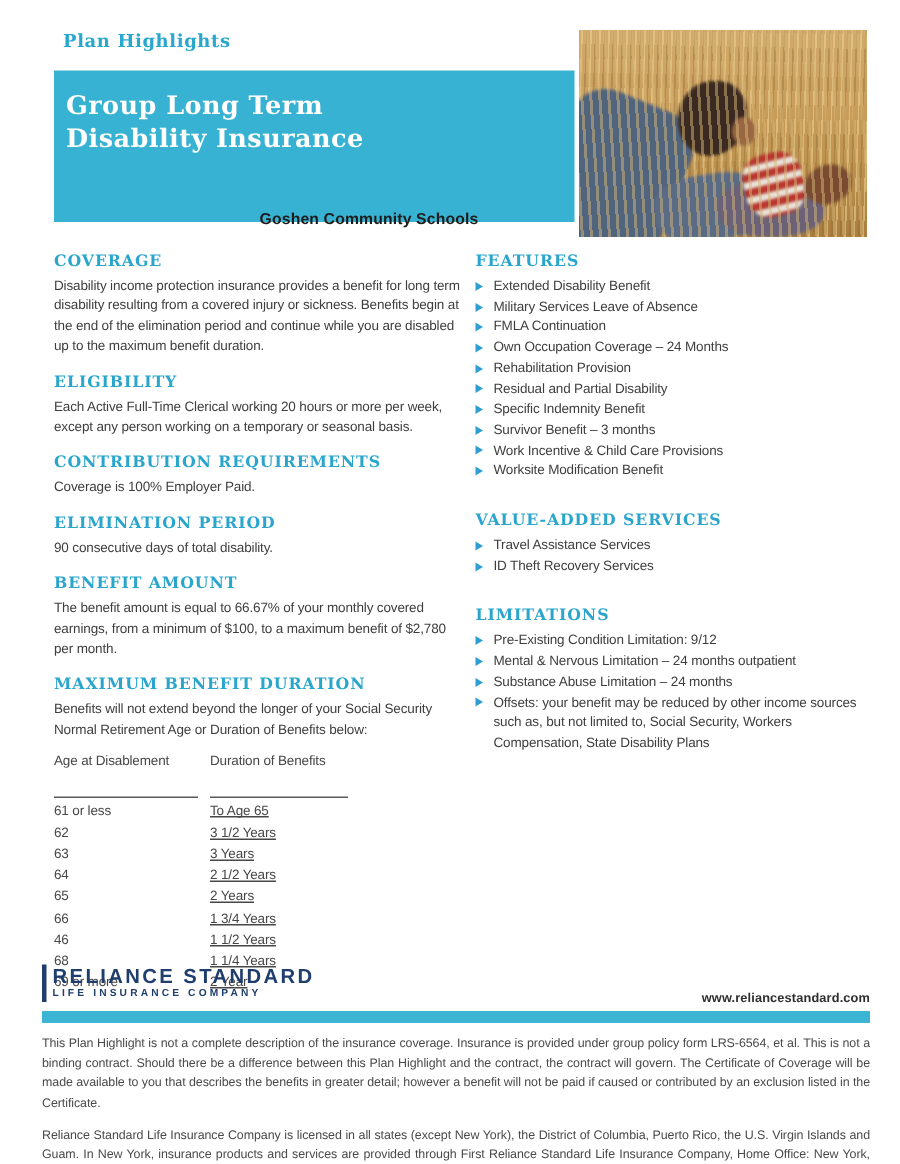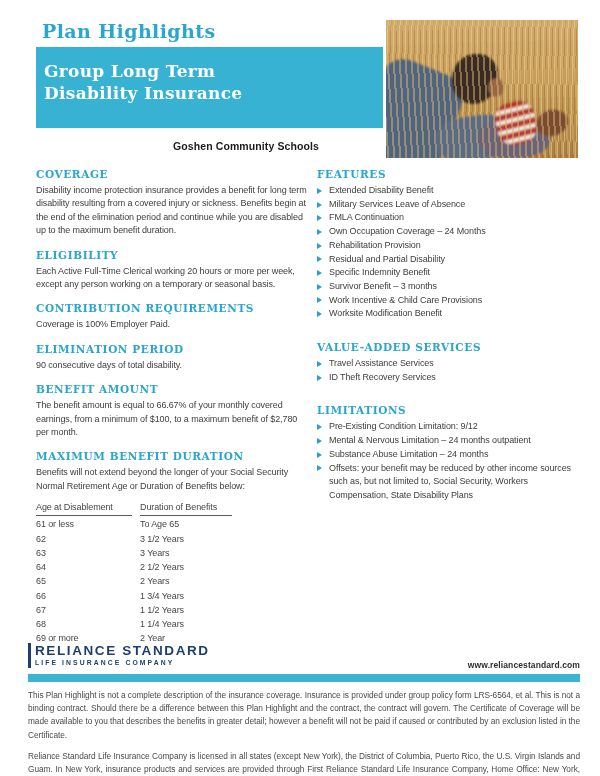--- a/index.html
+++ b/index.html
@@ -7,24 +7,24 @@
   .page {
     position:relative; width:600px; height:776px; margin:0 auto;
     background:#ffffff; overflow:hidden;
     font-family:"Liberation Sans", sans-serif; color:#3e3e3e;
   }
   .heading-font { font-family:"DejaVu Serif", serif; font-weight:700; }
 
   
   .eyebrow {
     position:absolute; left:42px; top:20px;
-    font-size:19px; letter-spacing:.4px; color:#29a7cd;
+    font-size:12px; letter-spacing:.4px; color:#29a7cd;
   }
   .title-box {
-    position:absolute; left:36px; top:47px; width:347px; height:81px;
+    position:absolute; left:36px; top:47px; width:347px; height:101px;
     background:#38b2d2; color:#ffffff; padding:13px 8px 0 8px;
   }
   .title-box h1 { font-size:17px; line-height:1.32; letter-spacing:.3px; width:270px; }
 
   
   .hero-photo {
     position:absolute; left:386px; top:20px; width:192px; height:138px;
     overflow:hidden;
     background:linear-gradient(180deg,#d2ab6c 0%,#c89c59 40%,#b98d4a 75%,#a87d3f 100%);
   }
@@ -76,23 +76,23 @@
   }
   .col-right section { margin-bottom:16px; }
   .col-right section h3 { margin:16px 0 3px; }
   .col-right section + section { margin-top:20px; }
 
   
   table.duration { border-collapse:collapse; margin-top:7px; font-size:9px; color:#474747; }
   table.duration th {
     text-align:left; font-weight:400; padding:0 0 1px 0; line-height:14.2px;
   }
-  table.duration th span { border-bottom:1px solid #5a5a5a; padding-bottom:1px; display:inline-block; min-width:92%; }
+  table.duration th span { border-bottom:1px solid #5a5a5a; padding-bottom:17px; display:inline-block; min-width:92%; }
   table.duration th:first-child, table.duration td:first-child { width:104px; }
-  table.duration th:last-child,  table.duration td:last-child  { width:100px; }
+  table.duration th:last-child,  table.duration td:last-child  { width:100px;text-decoration:underline; }
   table.duration td { line-height:14.2px; padding:0; }
 
   
   .footer { position:absolute; left:28px; top:643px; width:552px; }
   .logo-row { position:relative; height:28px; }
   .logo-mark { display:flex; align-items:stretch; gap:4px; }
   .logo-bar { width:3px; background:#1f3e6e; }
   .logo-name { color:#1f3e6e; font-weight:700; font-size:13.5px; letter-spacing:1.6px; line-height:15px; }
   .logo-sub  { color:#1f3e6e; font-weight:700; font-size:6.8px; letter-spacing:2.1px; line-height:10px; }
   .website {
@@ -181,21 +181,21 @@
         </tr>
           <tr>
           <td>65</td>
           <td>2 Years</td>
         </tr>
           <tr>
           <td>66</td>
           <td>1 3/4 Years</td>
         </tr>
           <tr>
-          <td>67</td>
+          <td>46</td>
           <td>1 1/2 Years</td>
         </tr>
           <tr>
           <td>68</td>
           <td>1 1/4 Years</td>
         </tr>
           <tr>
           <td>69 or more</td>
           <td>2 Year</td>
         </tr>

